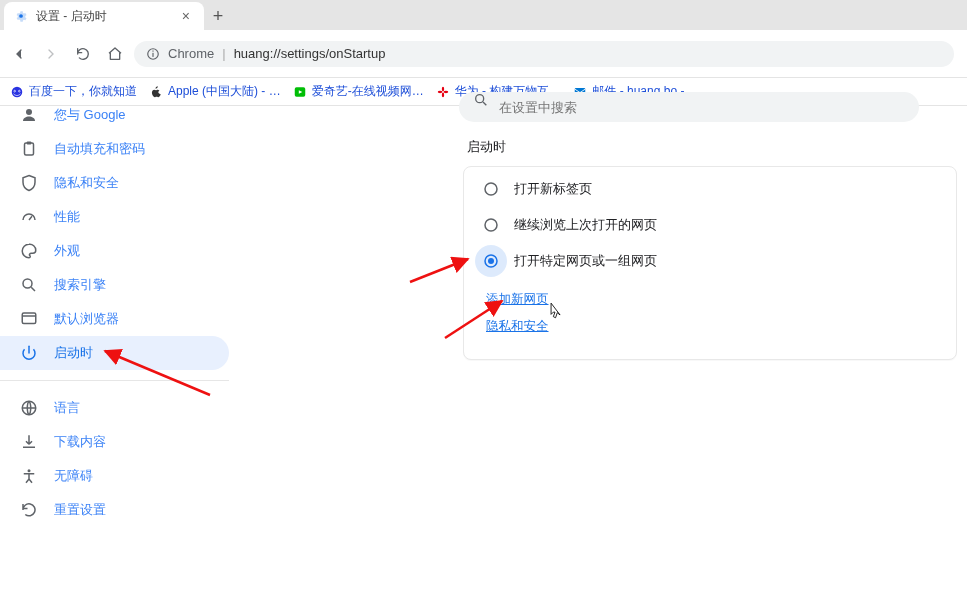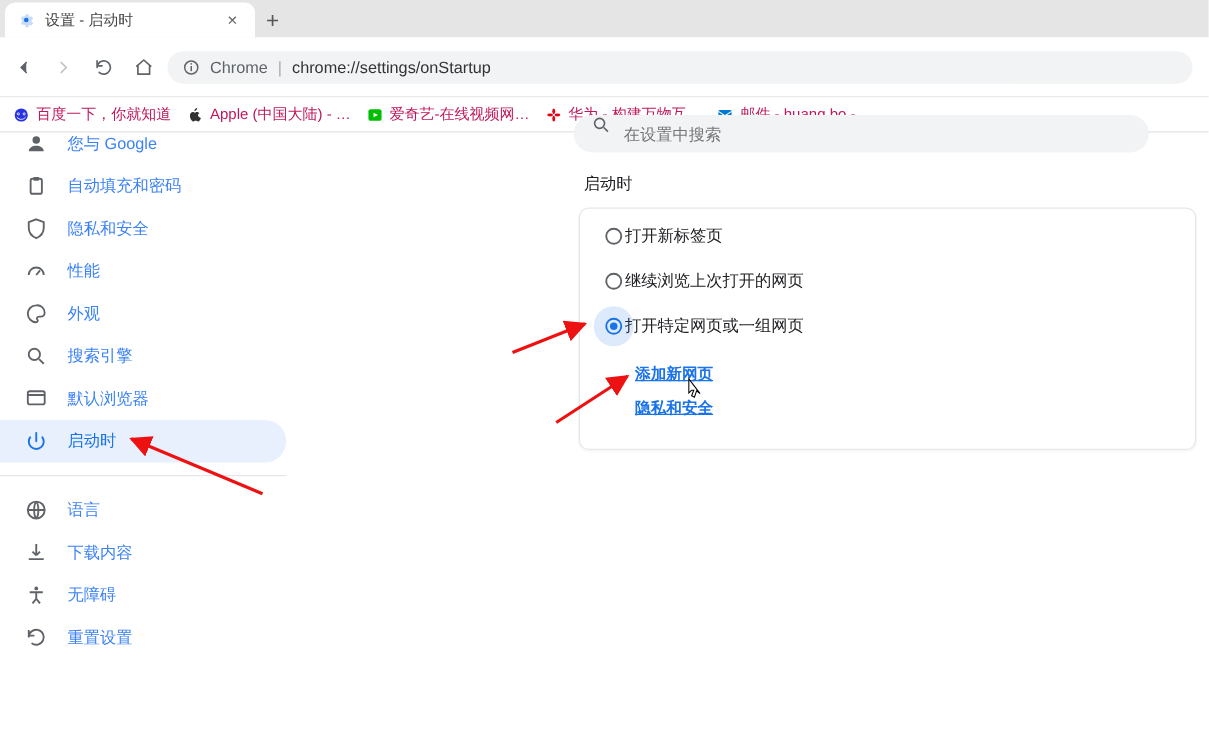--- a/index.html
+++ b/index.html
@@ -16,21 +16,21 @@
   .toolbar { height: 48px; background: #fff; border-bottom: 1px solid #e4e4e4; display: flex; align-items: center; padding: 0 6px; gap: 6px; }
   .tbtn { width: 26px; height: 26px; display: flex; align-items: center; justify-content: center; color: #5f6368; cursor: pointer; }
   .tbtn svg { width: 16px; height: 16px; }
   .omnibox { flex: 1; height: 26px; background: #f1f3f4; border-radius: 13px; display: flex; align-items: center; padding: 0 12px; gap: 8px; max-width: 820px; }
   .omnibox .secure { width: 14px; height: 14px; }
   .omnibox .secure svg { width: 14px; height: 14px; fill: #5f6368; }
   .omnibox .host { color: #5f6368; font-size: 13px; }
   .omnibox .sep { color: #aaa; }
   .omnibox .path { color: #333; font-size: 13px; }
   
-  .bookmarks { height: 28px; background: #fff; border-bottom: 1px solid #e4e4e4; display: flex; align-items: center; padding: 0 10px; gap: 12px; font-size: 12px; color: #be185d; overflow: hidden; }
+  .bookmarks { height: 28px; background: #fff; border-bottom: 1px solid #e4e4e4; display: flex; align-items: center; padding: 0 10px; gap: 12px; font-size: 12px; color: #1d4ed8; overflow: hidden; }
   .bm { display: flex; align-items: center; gap: 5px; cursor: pointer; white-space: nowrap; }
   .bm .bicon { width: 14px; height: 14px; display: inline-flex; align-items: center; justify-content: center; }
   .bm .bicon svg { width: 14px; height: 14px; }
   
   .content { position: absolute; top: 90px; bottom: 0; left: 0; right: 0; display: flex; }
   .sidebar { width: 240px; padding-top: 6px; }
   .settings-header { display: flex; align-items: center; gap: 12px; padding: 4px 16px 14px 16px; }
   .settings-header .logo { width: 22px; height: 22px; }
   .settings-header .logo svg { width: 22px; height: 22px; }
   .settings-header .title { font-size: 17px; color: #202124; }
@@ -41,25 +41,25 @@
   .navitem.active { background: #e8f0fe; color: #1a73e8; }
   .navitem.active .nicon { color: #1a73e8; }
   .navdiv { height: 1px; background: #e6e6e6; margin: 10px 0; }
   .main { flex: 1; padding: 0 10px 0 0; }
   .searchwrap { padding: 2px 0 10px 230px; }
   .searchbox { width: 460px; height: 30px; background: #f1f3f4; border-radius: 18px; display: flex; padding: 0 14px; gap: 10px; }
   .searchbox svg { width: 16px; height: 16px; fill: #5f6368; }
   .searchbox input { border: none; background: transparent; outline: none; font-size: 13px; flex: 1; color: #5f6368; }
   .section-label { color: #202124; font-size: 13px; margin: 6px 0 10px 238px; }
   .card { width: 494px; margin-left: 234px; background: #fff; border: 1px solid #e8e8e8; border-radius: 8px; box-shadow: 0 1px 1px rgba(0,0,0,0.03); padding: 4px 0 10px 0; position: relative; }
-  .opt { display: flex; align-items: center; height: 36px; padding: 0 18px; font-size: 13px; color: #202124; cursor: pointer; }
+  .opt { display: flex; align-items: center; gap: 14px; height: 36px; padding: 0 18px; font-size: 13px; color: #202124; cursor: pointer; }
   .opt .radio { width: 18px; height: 18px; position: relative; }
   .opt .radio svg { width: 18px; height: 18px; }
   .opt.selected .radiohl { position: absolute; left: -7px; top: -7px; width: 32px; height: 32px; background: rgba(26,115,232,0.15); border-radius: 50%; }
-  .sublinks { margin-left: 44px; padding: 2px 0 4px 0; font-weight: bold; }
+  .sublinks { margin-left: 22px; padding: 2px 0 4px 0; }
   .sublink { display: block; margin: 10px 0; font-size: 12.5px; color: #1a73e8; text-decoration: underline; cursor: pointer; }
   .cursor-img { position: absolute; left: 84px; top: 135px; width: 14px; height: 18px; pointer-events: none; }
   .cursor-img svg { width: 14px; height: 18px; }
   
   .arrows { position: absolute; left: 0; top: 0; width: 967px; height: 596px; pointer-events: none; }
 </style>
 </head>
 <body>
 
 <div class="tabbar">
@@ -98,21 +98,21 @@
       </svg>
     </div>
   <div class="omnibox">
     <span class="secure"><svg viewBox="0 0 24 24">
           <circle cx="12" cy="12" r="9" fill="none" stroke="#5f6368" stroke-width="2"></circle>
           <rect x="11" y="10" width="2" height="7" fill="#5f6368"></rect>
           <rect x="11" y="6" width="2" height="2" fill="#5f6368"></rect>
         </svg></span>
     <span class="host">Chrome</span>
     <span class="sep">|</span>
-    <span class="path">chrome://settings/onStartup</span>
+    <span class="path">huang://settings/onStartup</span>
   </div>
 </div>
 
 <div class="bookmarks">
   <div class="bm">
     <span class="bicon">
         <svg viewBox="0 0 24 24">
           <circle cx="12" cy="12" r="9" fill="#2932E1"></circle>
           <path d="M8 9c2 0 2 3 0 3s-2-3 0-3zm8 0c2 0 2 3 0 3s-2-3 0-3zM6 15c4 4 8 4 12 0" stroke="#fff" stroke-width="1.2" fill="none"></path>
         </svg>

